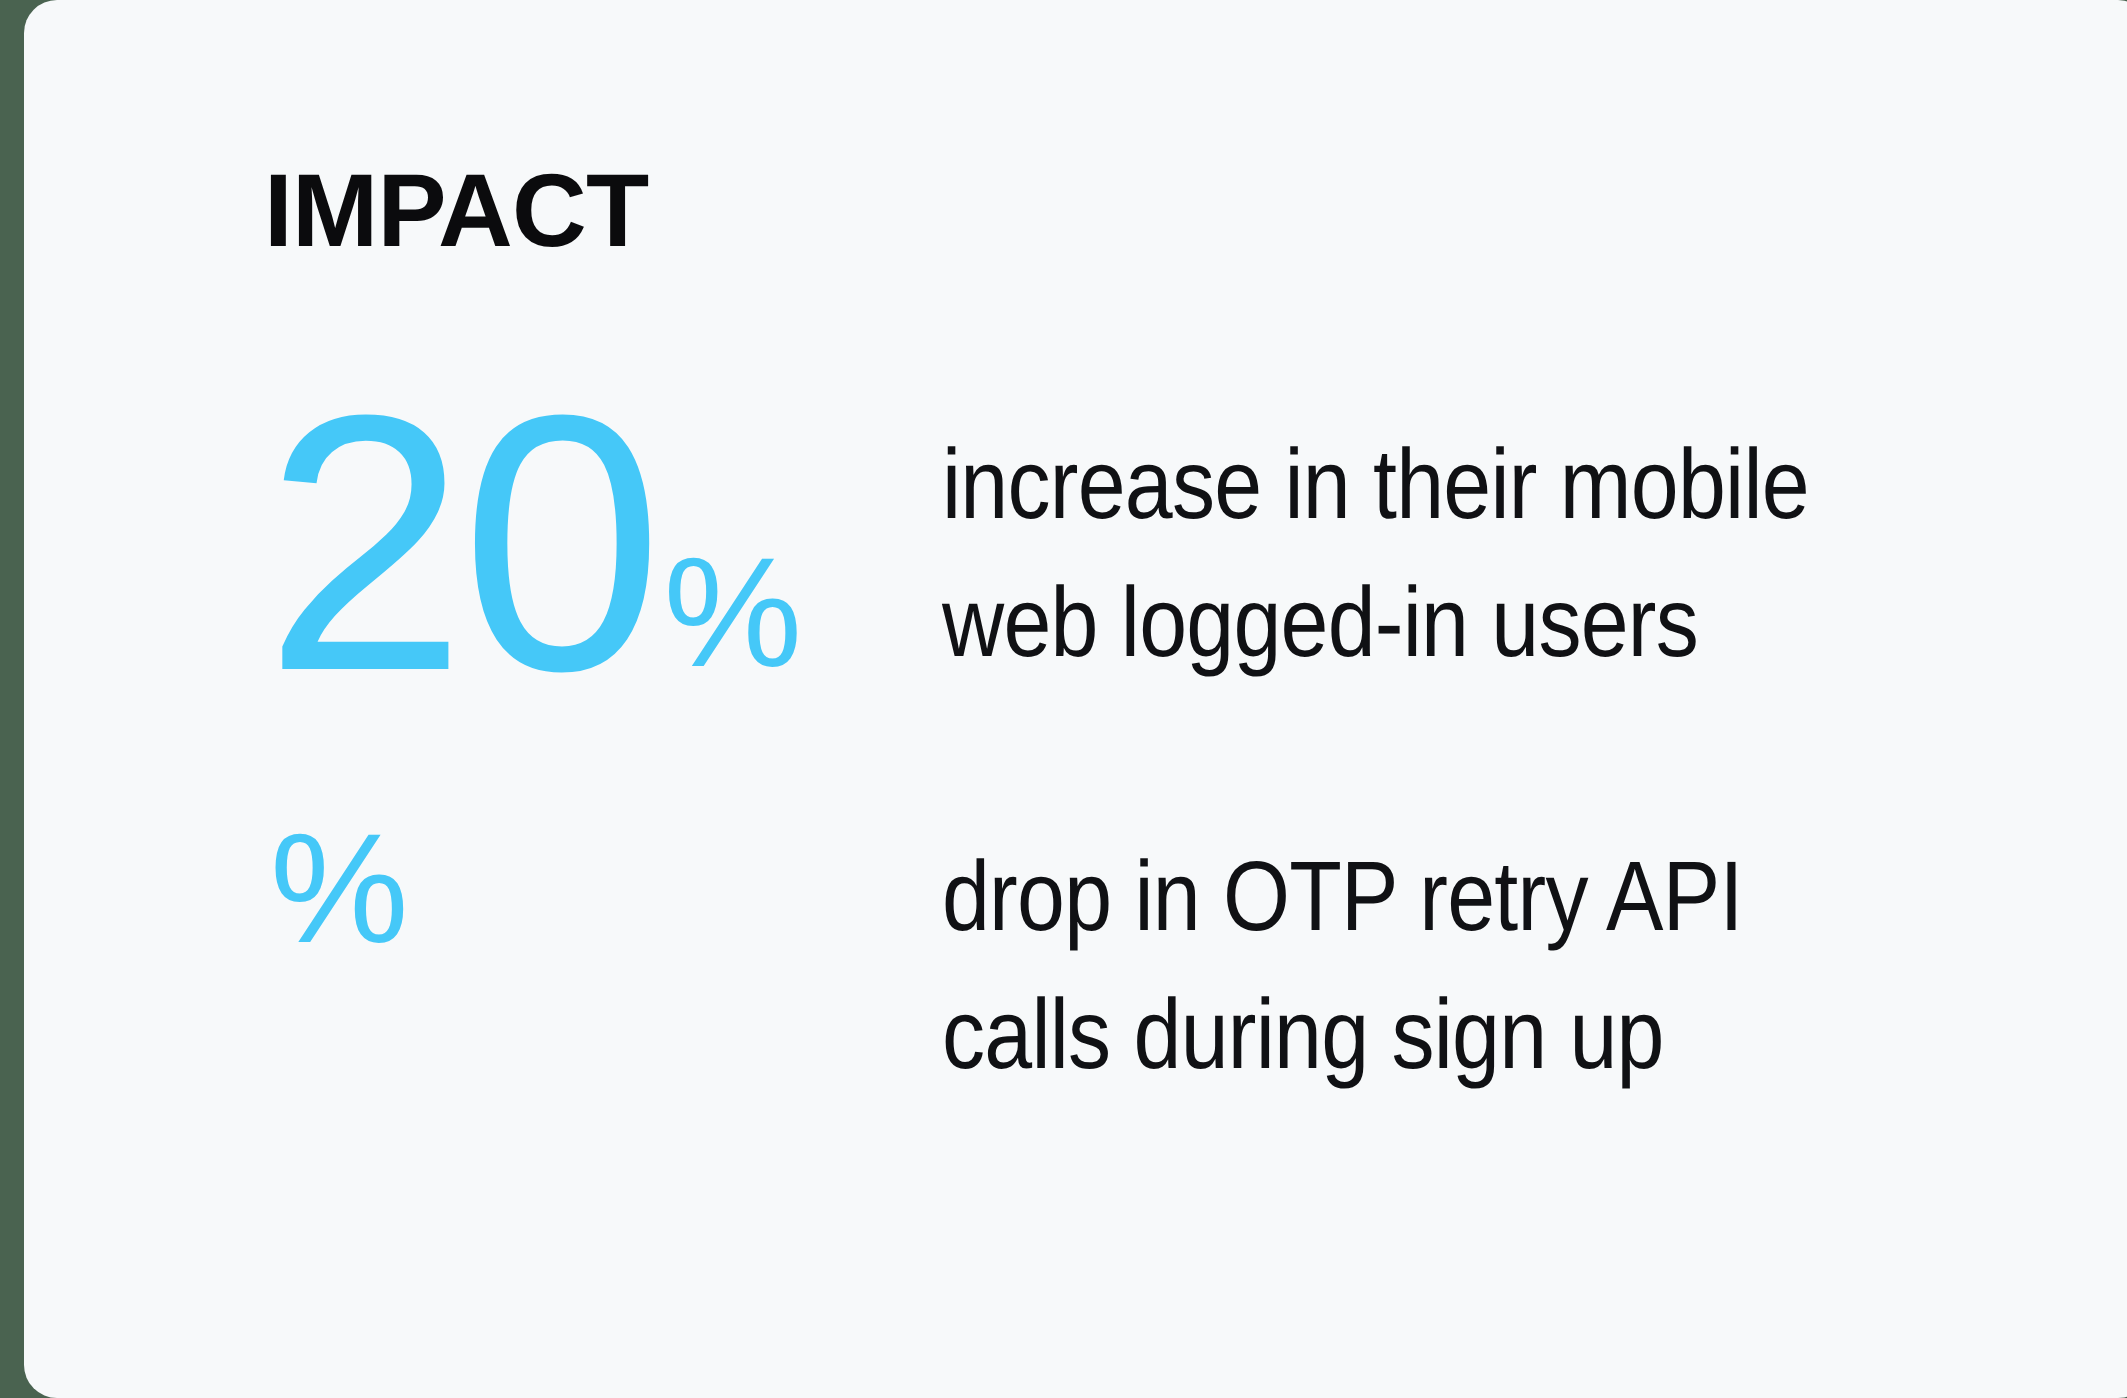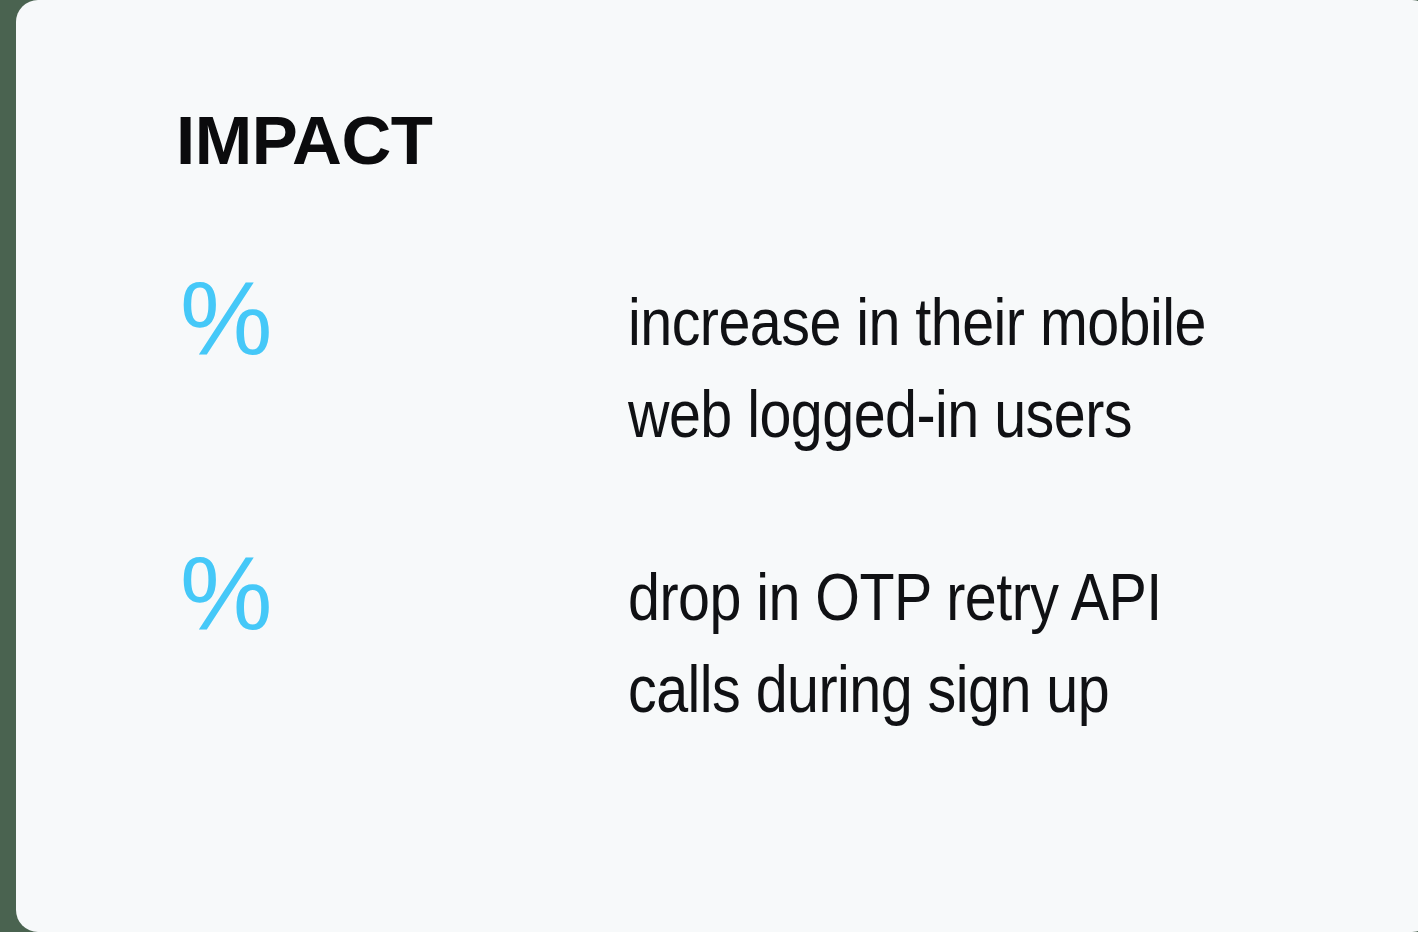--- a/index.html
+++ b/index.html
@@ -104,20 +104,21 @@
 </style>
 </head>
 <body>
 
 <div class="card">
 
   <div class="eyebrow">IMPACT</div>
 
   <div class="stat-row stat-row--first">
     <div class="stat-figure">
+      <span class="stat-number">20</span>
       <span class="stat-unit">%</span>
     </div>
     <div class="stat-copy">
       <span class="copy-line">increase in their mobile</span>
       <span class="copy-line">web logged-in users</span>
     </div>
   </div>
 
   <div class="stat-row stat-row--second">
     <div class="stat-figure">

